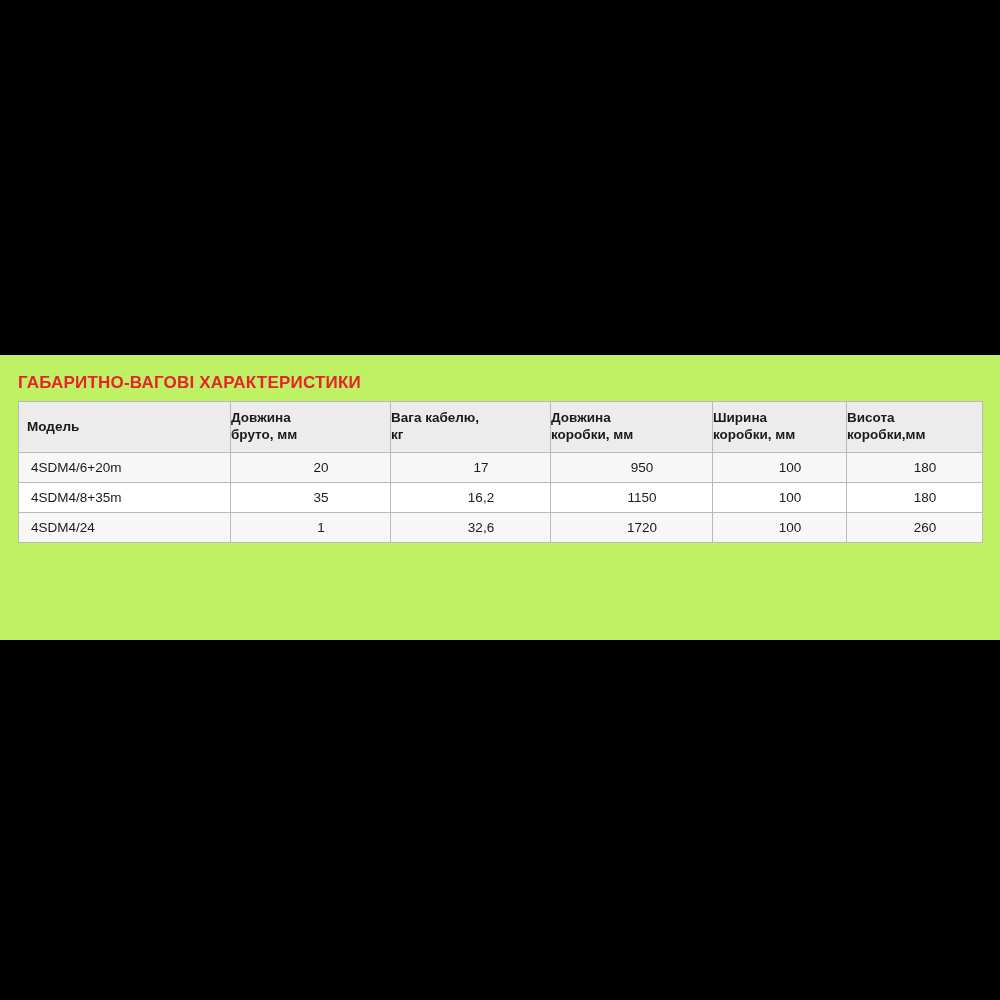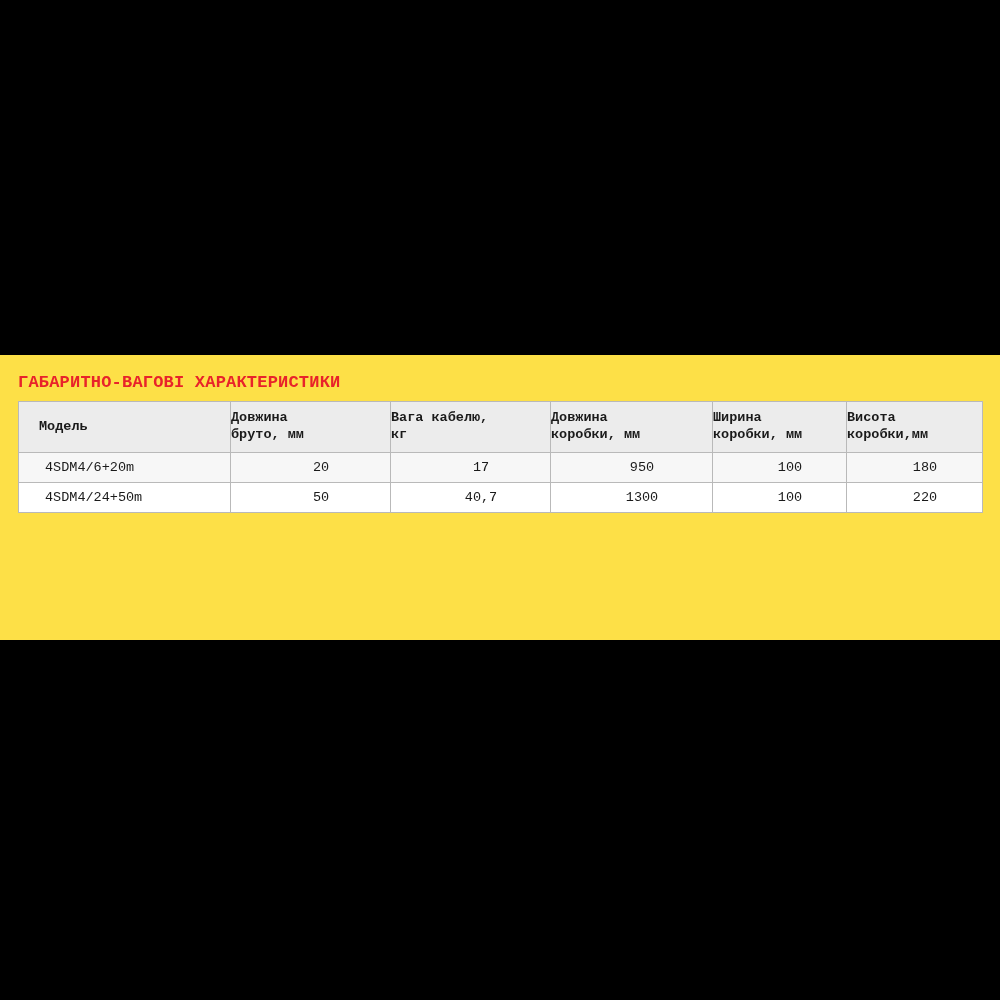--- a/index.html
+++ b/index.html
@@ -18,22 +18,21 @@
     width: 1000px;
     height: 1000px;
     background: #000000;
   }
   .sheet {
     position: absolute;
     left: 0;
     top: 355px;
     width: 1000px;
     height: 285px;
-    background: #fde047;
-    font-family: Liberation Mono, monospace;
+    background: #bef264;
   }
   .title {
     position: absolute;
     left: 18px;
     top: 18px;
     font-size: 17px;
     font-weight: bold;
     letter-spacing: 0.2px;
     color: #e8232a;
     white-space: nowrap;
@@ -56,36 +55,36 @@
   table.spec thead th {
     background: #ececec;
     height: 50px;
     font-weight: bold;
     line-height: 1.25;
     text-align: left;
     vertical-align: middle;
   }
   table.spec thead th.model-head {
     text-align: left;
-    padding-left: 20px;
+    padding-left: 8px;
   }
   table.spec tbody td {
     height: 29px;
     text-align: center;
     vertical-align: middle;
     font-weight: normal;
     background: #ffffff;
     padding-left: 21px;
   }
   table.spec tbody tr.alt td {
     background: #f7f7f7;
   }
   table.spec tbody td.model-cell {
     text-align: left;
-    padding-left: 26px;
+    padding-left: 12px;
   }
   .col-model { width: 212px; }
   .col-a { width: 160px; }
   .col-b { width: 160px; }
   .col-c { width: 162px; }
   .col-d { width: 134px; }
   .col-e { width: 136px; }
 </style>
 </head>
 <body>
@@ -134,24 +133,32 @@
       <tbody>
         <tr class="alt">
           <td class="model-cell">4SDM4/6+20m</td>
           <td>20</td>
           <td>17</td>
           <td>950</td>
           <td>100</td>
           <td>180</td>
         </tr>
         <tr>
-          <td class="model-cell">4SDM4/24+50m</td>
-          <td>50</td>
-          <td>40,7</td>
-          <td>1300</td>
+          <td class="model-cell">4SDM4/8+35m</td>
+          <td>35</td>
+          <td>16,2</td>
+          <td>1150</td>
           <td>100</td>
-          <td>220</td>
+          <td>180</td>
+        </tr>
+        <tr class="alt">
+          <td class="model-cell">4SDM4/24</td>
+          <td>1</td>
+          <td>32,6</td>
+          <td>1720</td>
+          <td>100</td>
+          <td>260</td>
         </tr>
       </tbody>
     </table>
 
   </div>
 </div>
 
 </body></html>

